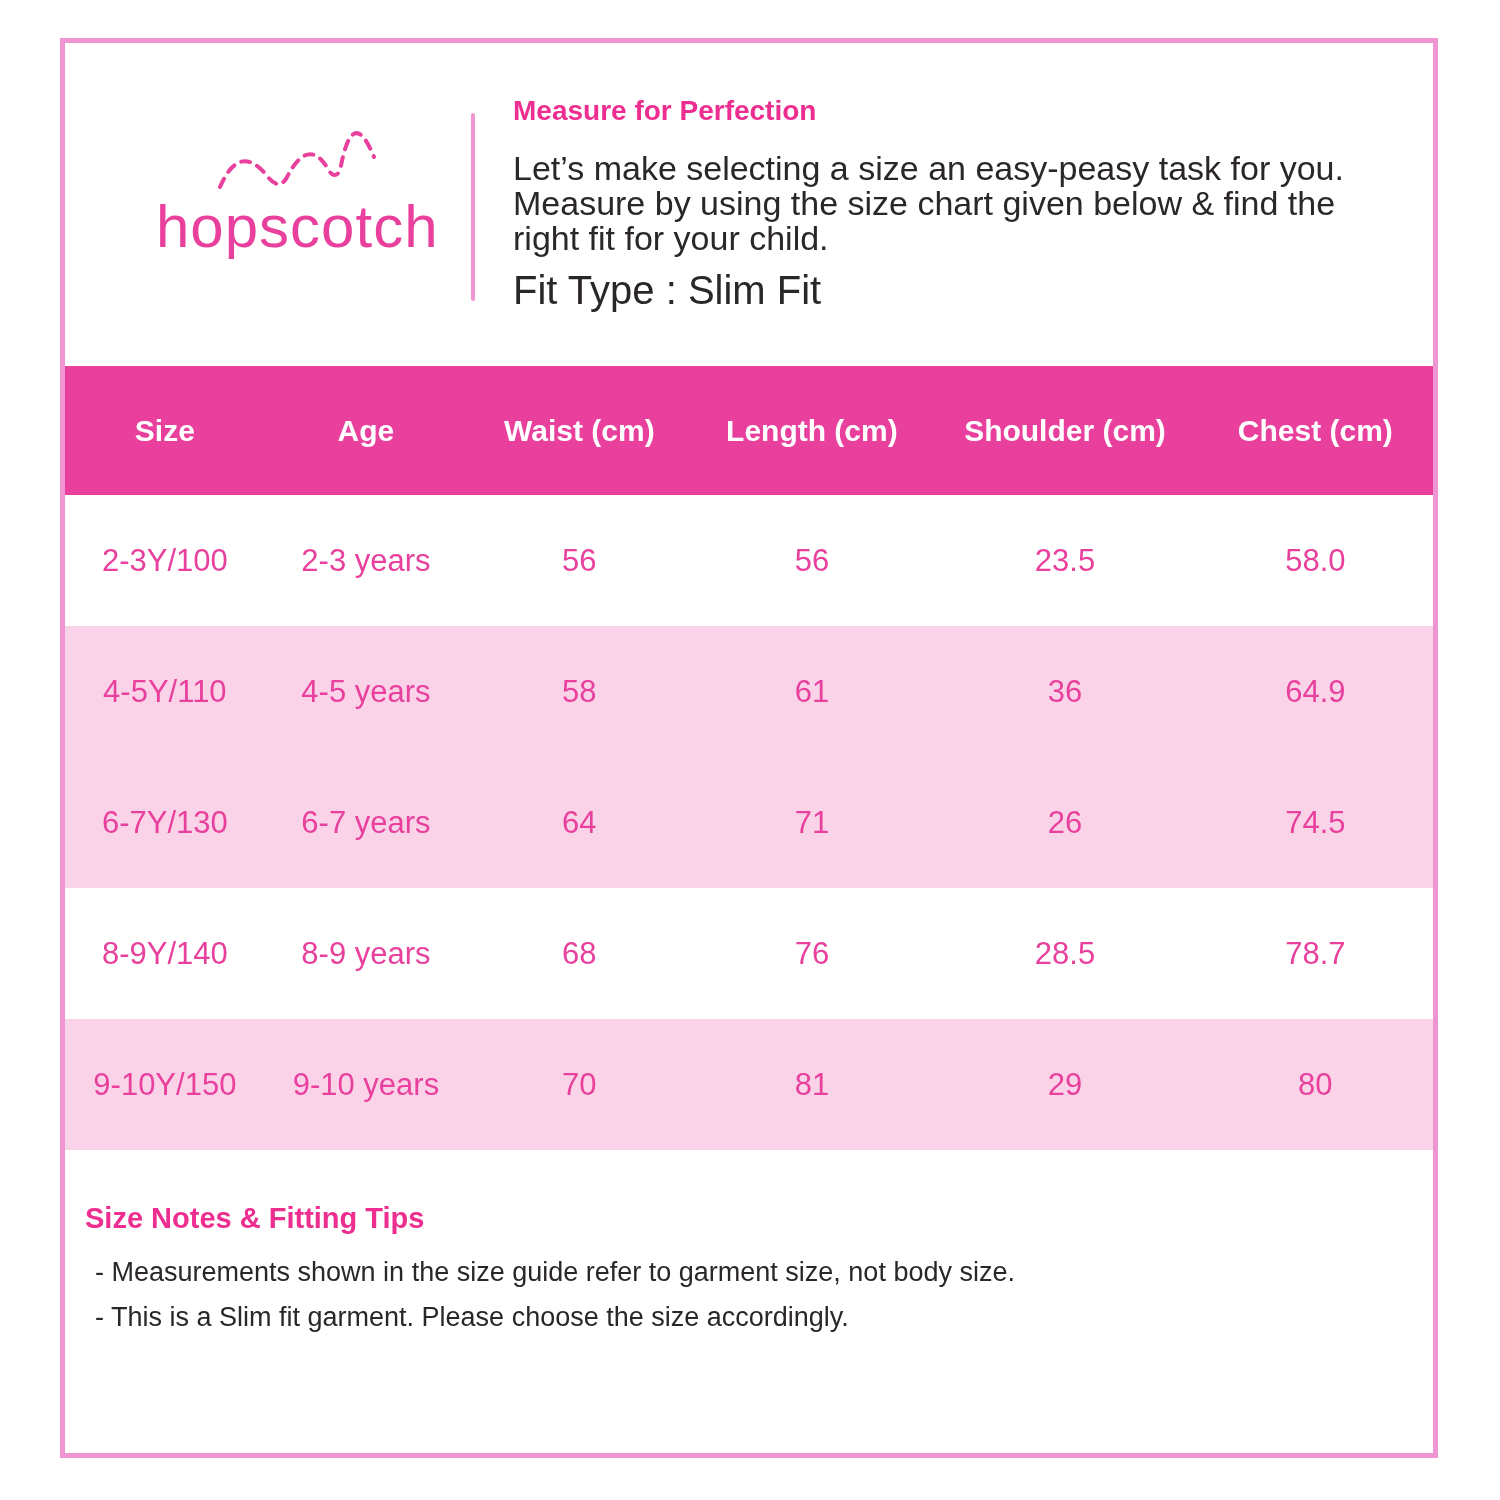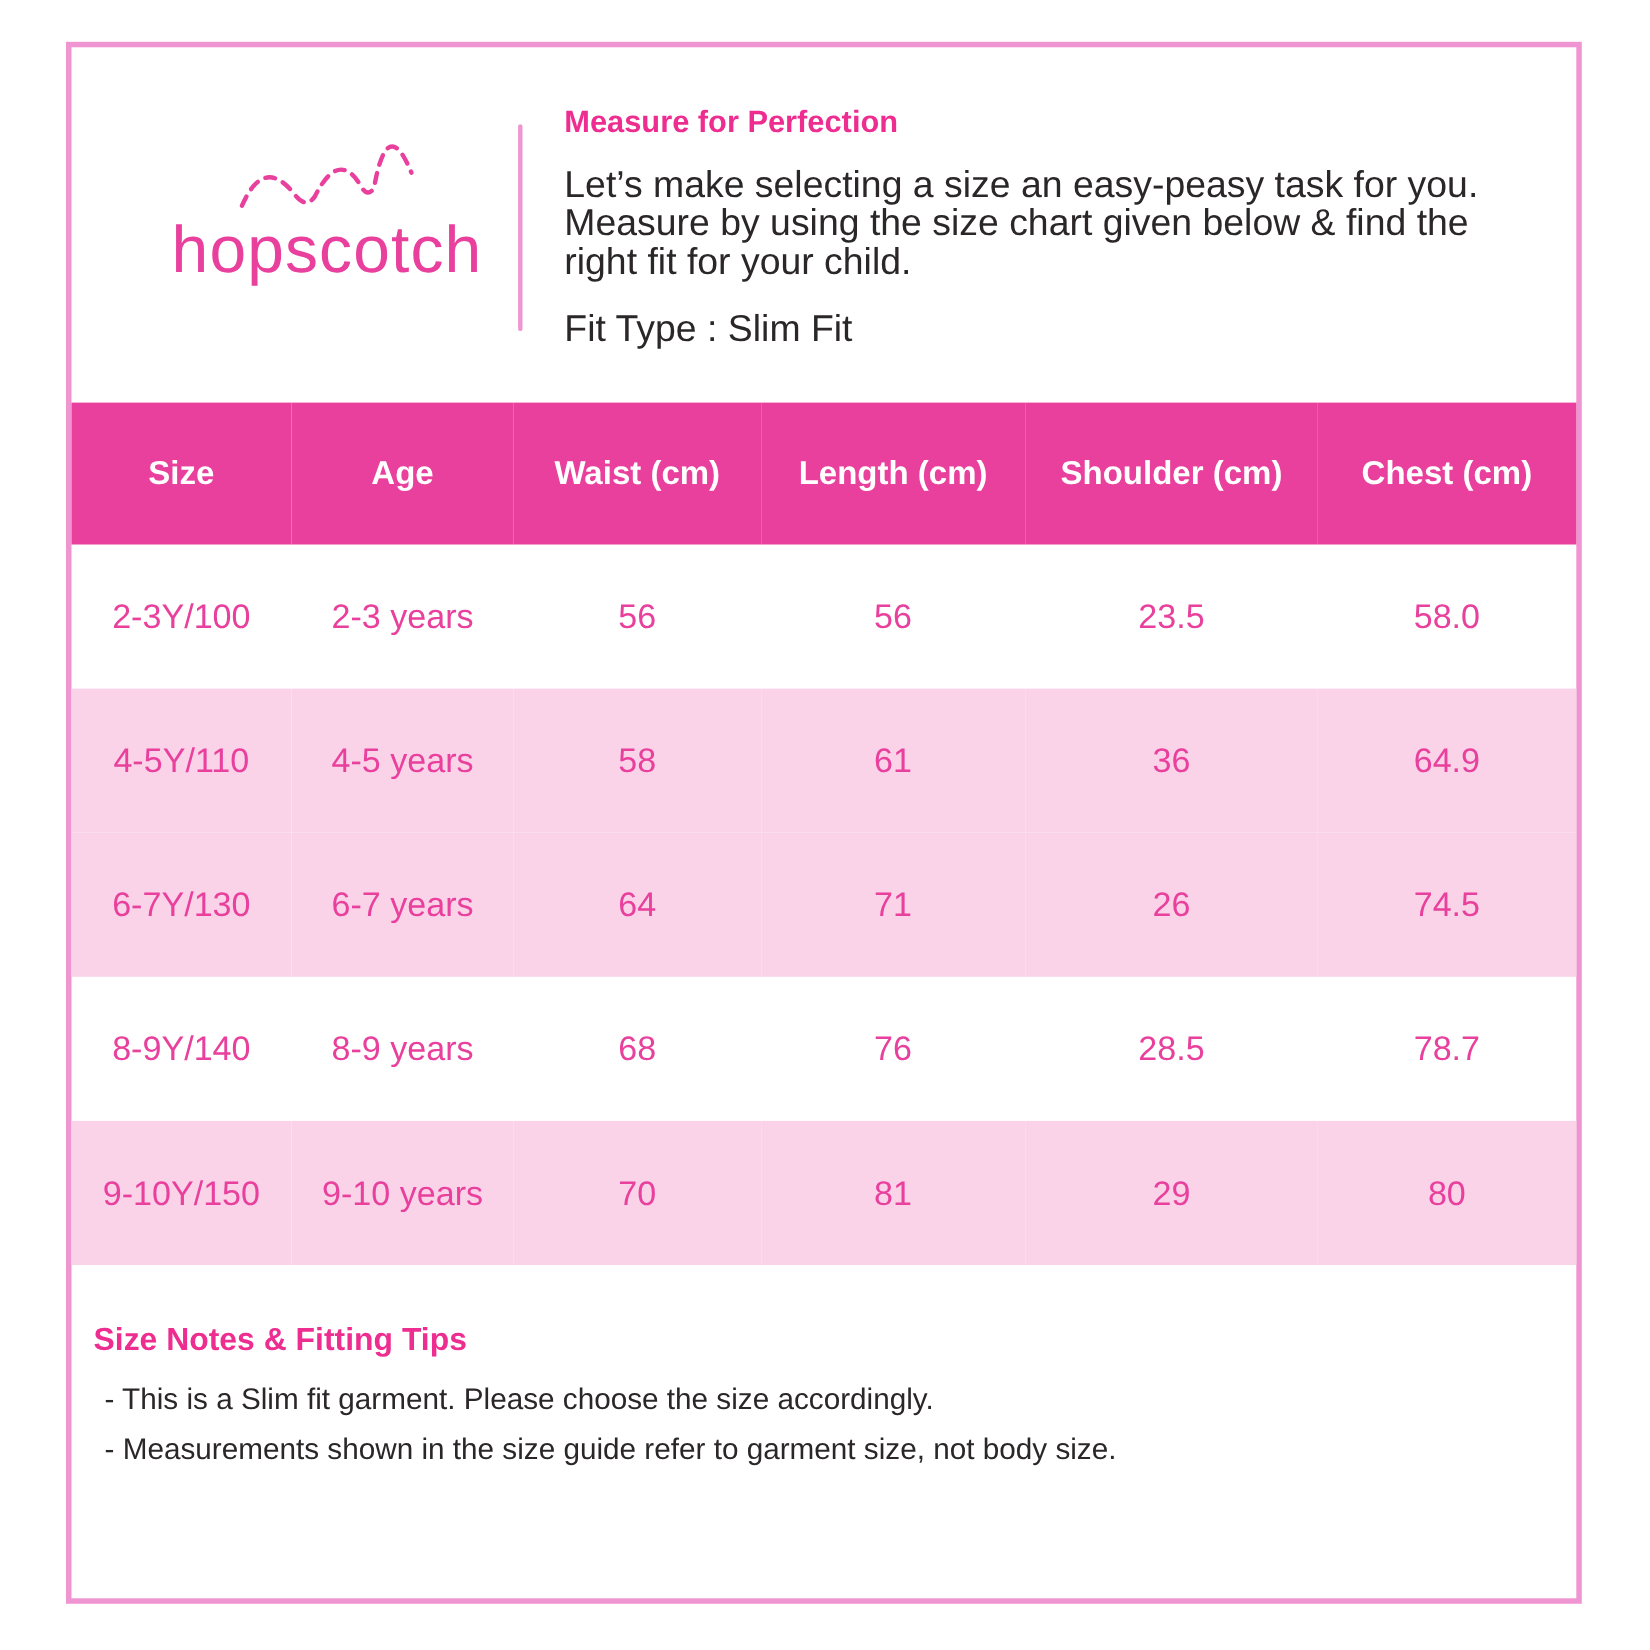--- a/index.html
+++ b/index.html
@@ -70,22 +70,22 @@
     font-weight: bold;
     color: var(--heading_pink);
   }
   .intro-body p {
     margin: 0;
     font-size: 34px;
     line-height: 35px;
     color: var(--text_dark);
   }
   .fit-type {
-    margin-top: 24px;
-    font-size: 34px;
+    margin-top: 12px;
+    font-size: 40px;
     color: var(--text_dark);
   }
   
   table.size-chart {
     width: 100%;
     border-collapse: collapse;
     table-layout: fixed;
   }
   table.size-chart th {
     height: 127px;
@@ -208,18 +208,18 @@
             <td>70</td>
             <td>81</td>
             <td>29</td>
             <td>80</td>
           </tr>
         </tbody>
     </table>
 
     <div class="notes">
       <h3 class="notes-heading">Size Notes &amp; Fitting Tips</h3>
+      <p>- Measurements shown in the size guide refer to garment size, not body size.</p>
       <p>- This is a Slim fit garment. Please choose the size accordingly.</p>
-      <p>- Measurements shown in the size guide refer to garment size, not body size.</p>
     </div>
 
   </div>
 </div>
 
 </body></html>

